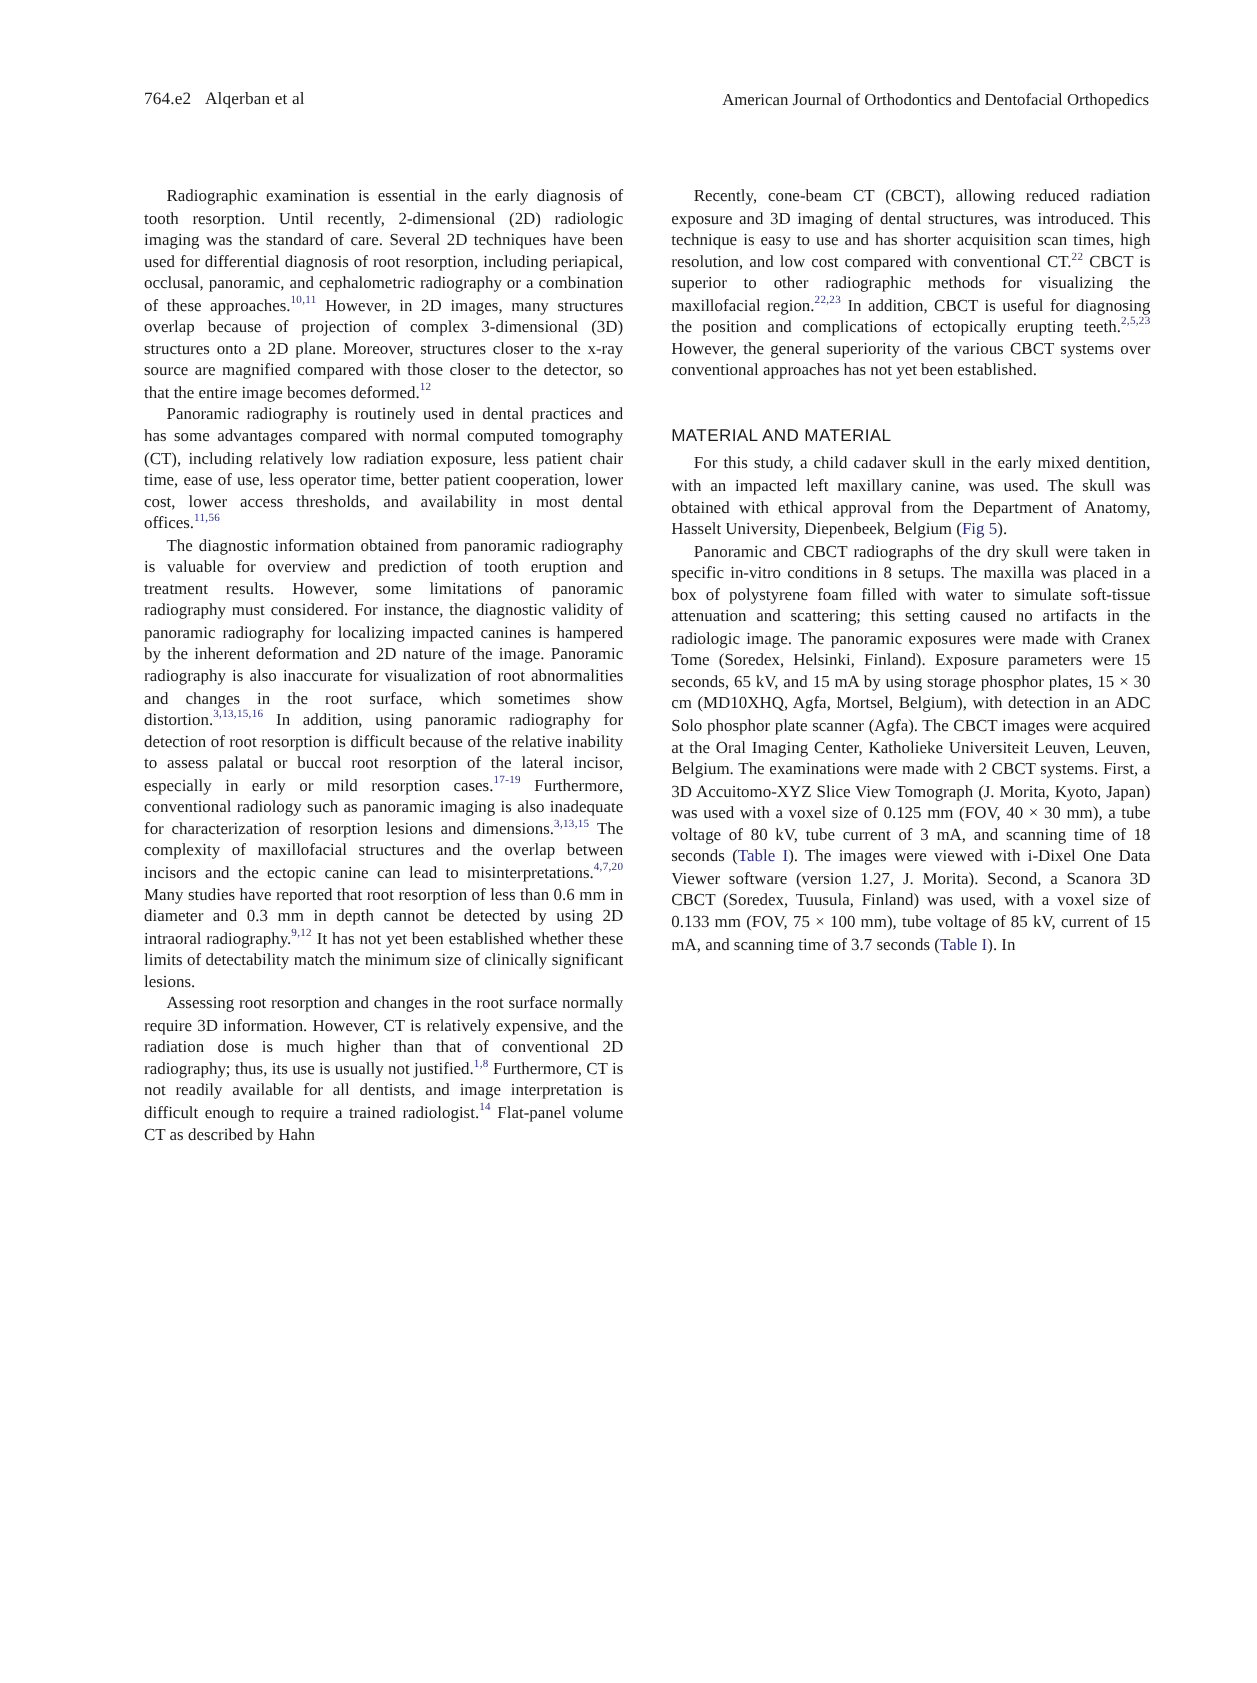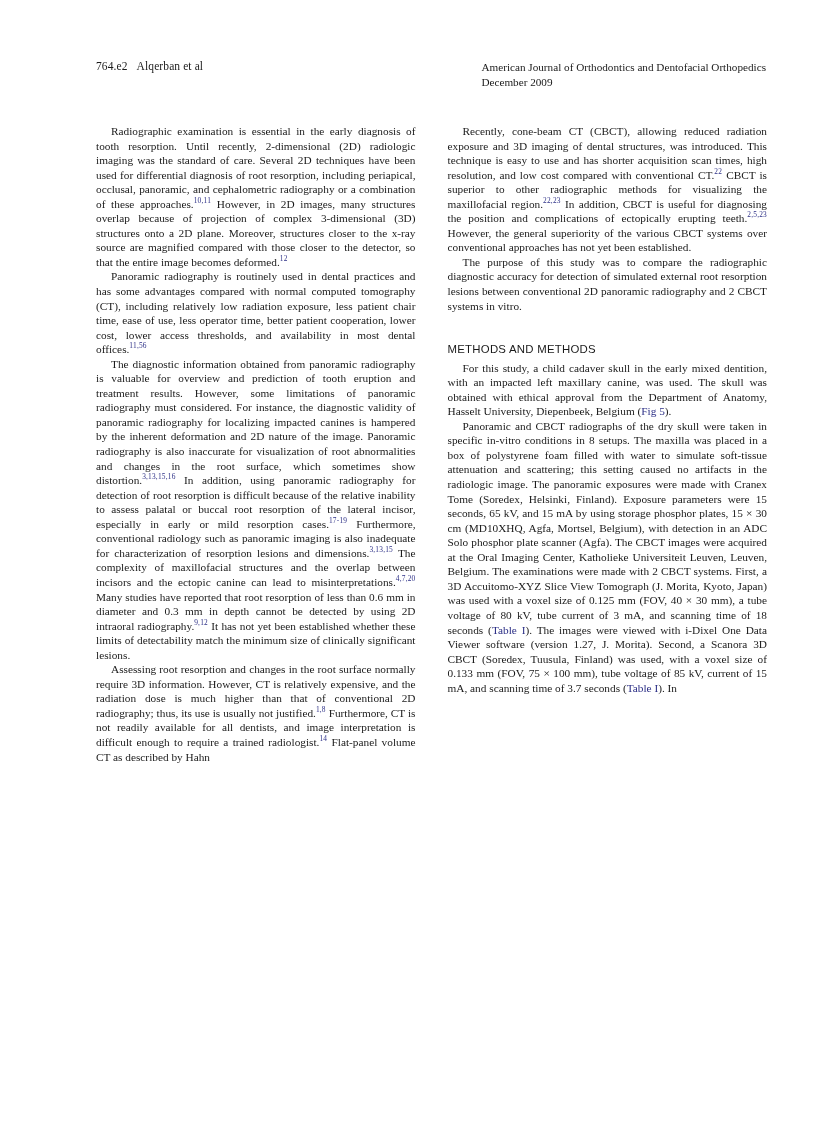--- a/index.html
+++ b/index.html
@@ -104,38 +104,36 @@
 <body>
 
 <div class="page">
 
   <div class="running-head">
     <div class="rh-left">
       <span class="rh-folio">764.e2</span><span>Alqerban et al</span>
     </div>
     <div class="rh-right">
       <div>American Journal of Orthodontics and Dentofacial Orthopedics</div>
-      <div>December 2009</div>
     </div>
   </div>
 
   <div class="columns">
 
     <div class="col" id="col-left">
         <p class="para">Radiographic examination is essential in the early diagnosis of tooth resorption. Until recently, 2-dimensional (2D) radiologic imaging was the standard of care. Several 2D techniques have been used for differential diagnosis of root resorption, including periapical, occlusal, panoramic, and cephalometric radiography or a combination of these approaches.<sup class="ref">10,11</sup> However, in 2D images, many structures overlap because of projection of complex 3-dimensional (3D) structures onto a 2D plane. Moreover, structures closer to the x-ray source are magnified compared with those closer to the detector, so that the entire image becomes deformed.<sup class="ref">12</sup></p>
         <p class="para">Panoramic radiography is routinely used in dental practices and has some advantages compared with normal computed tomography (CT), including relatively low radiation exposure, less patient chair time, ease of use, less operator time, better patient cooperation, lower cost, lower access thresholds, and availability in most dental offices.<sup class="ref">11,56</sup></p>
         <p class="para">The diagnostic information obtained from panoramic radiography is valuable for overview and prediction of tooth eruption and treatment results. However, some limitations of panoramic radiography must considered. For instance, the diagnostic validity of panoramic radiography for localizing impacted canines is hampered by the inherent deformation and 2D nature of the image. Panoramic radiography is also inaccurate for visualization of root abnormalities and changes in the root surface, which sometimes show distortion.<sup class="ref">3,13,15,16</sup> In addition, using panoramic radiography for detection of root resorption is difficult because of the relative inability to assess palatal or buccal root resorption of the lateral incisor, especially in early or mild resorption cases.<sup class="ref">17-19</sup> Furthermore, conventional radiology such as panoramic imaging is also inadequate for characterization of resorption lesions and dimensions.<sup class="ref">3,13,15</sup> The complexity of maxillofacial structures and the overlap between incisors and the ectopic canine can lead to misinterpretations.<sup class="ref">4,7,20</sup> Many studies have reported that root resorption of less than 0.6 mm in diameter and 0.3 mm in depth cannot be detected by using 2D intraoral radiography.<sup class="ref">9,12</sup> It has not yet been established whether these limits of detectability match the minimum size of clinically significant lesions.</p>
         <p class="para">Assessing root resorption and changes in the root surface normally require 3D information. However, CT is relatively expensive, and the radiation dose is much higher than that of conventional 2D radiography; thus, its use is usually not justified.<sup class="ref">1,8</sup> Furthermore, CT is not readily available for all dentists, and image interpretation is difficult enough to require a trained radiologist.<sup class="ref">14</sup> Flat-panel volume CT as described by Hahn</p>
       </div>
 
     <div class="col" id="col-right">
         <p class="para">Recently, cone-beam CT (CBCT), allowing reduced radiation exposure and 3D imaging of dental structures, was introduced. This technique is easy to use and has shorter acquisition scan times, high resolution, and low cost compared with conventional CT.<sup class="ref">22</sup> CBCT is superior to other radiographic methods for visualizing the maxillofacial region.<sup class="ref">22,23</sup> In addition, CBCT is useful for diagnosing the position and complications of ectopically erupting teeth.<sup class="ref">2,5,23</sup> However, the general superiority of the various CBCT systems over conventional approaches has not yet been established.</p>
-        <p class="para">The purpose of this study was to compare the radiographic diagnostic accuracy for detection of simulated external root resorption lesions between conventional 2D panoramic radiography and 2 CBCT systems in vitro.</p>
         <div class="gap-before-head"></div>
-        <h2 class="section-head">METHODS AND METHODS</h2>
+        <h2 class="section-head">MATERIAL AND MATERIAL</h2>
         <div class="gap-after-head"></div>
         <p class="para">For this study, a child cadaver skull in the early mixed dentition, with an impacted left maxillary canine, was used. The skull was obtained with ethical approval from the Department of Anatomy, Hasselt University, Diepenbeek, Belgium (<span class="xref">Fig 5</span>).</p>
         <p class="para">Panoramic and CBCT radiographs of the dry skull were taken in specific in-vitro conditions in 8 setups. The maxilla was placed in a box of polystyrene foam filled with water to simulate soft-tissue attenuation and scattering; this setting caused no artifacts in the radiologic image. The panoramic exposures were made with Cranex Tome (Soredex, Helsinki, Finland). Exposure parameters were 15 seconds, 65 kV, and 15 mA by using storage phosphor plates, 15 × 30 cm (MD10XHQ, Agfa, Mortsel, Belgium), with detection in an ADC Solo phosphor plate scanner (Agfa). The CBCT images were acquired at the Oral Imaging Center, Katholieke Universiteit Leuven, Leuven, Belgium. The examinations were made with 2 CBCT systems. First, a 3D Accuitomo-XYZ Slice View Tomograph (J. Morita, Kyoto, Japan) was used with a voxel size of 0.125 mm (FOV, 40 × 30 mm), a tube voltage of 80 kV, tube current of 3 mA, and scanning time of 18 seconds (<span class="xref">Table I</span>). The images were viewed with i-Dixel One Data Viewer software (version 1.27, J. Morita). Second, a Scanora 3D CBCT (Soredex, Tuusula, Finland) was used, with a voxel size of 0.133 mm (FOV, 75 × 100 mm), tube voltage of 85 kV, current of 15 mA, and scanning time of 3.7 seconds (<span class="xref">Table I</span>). In</p>
       </div>
 
   </div>
 
 </div>
 
 </body></html>

